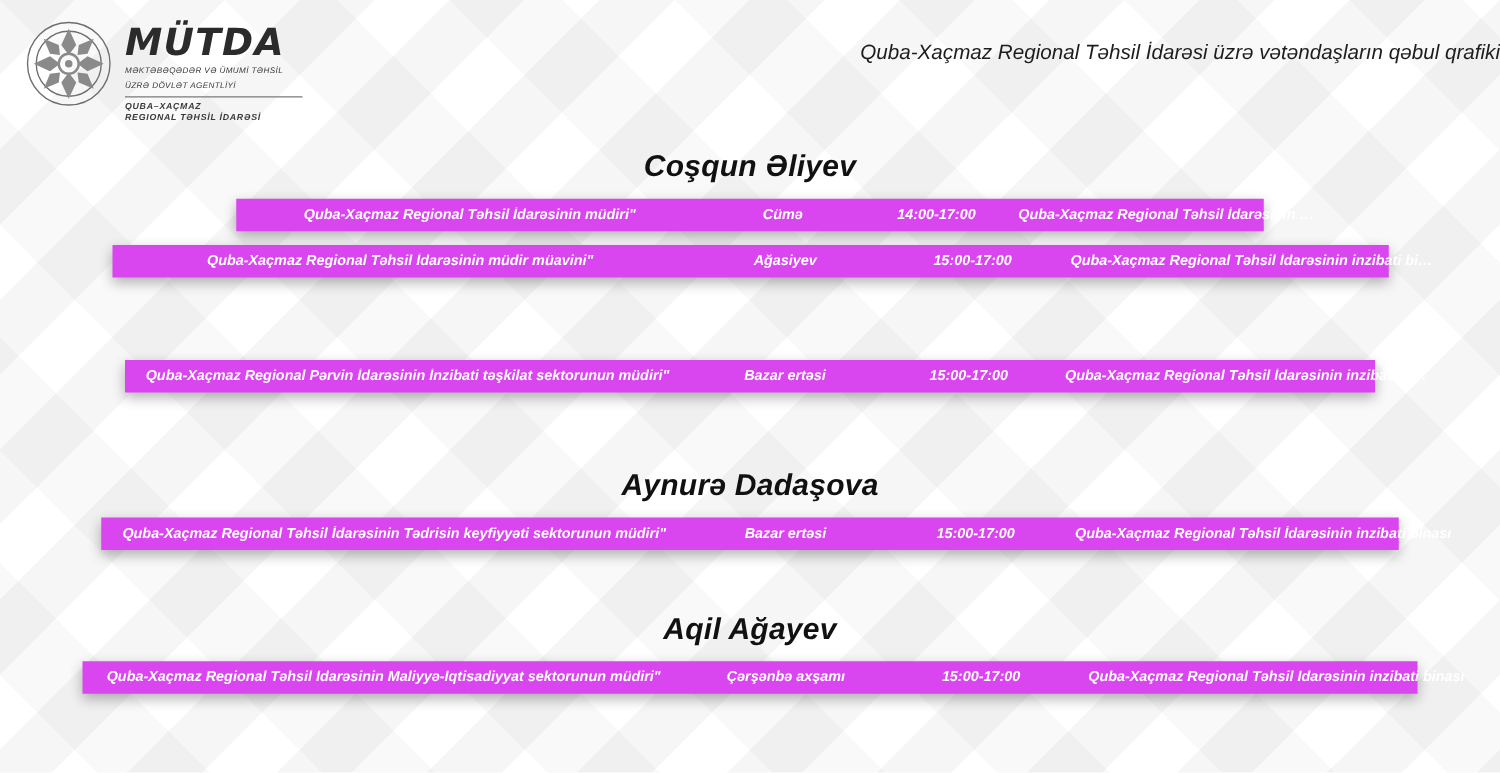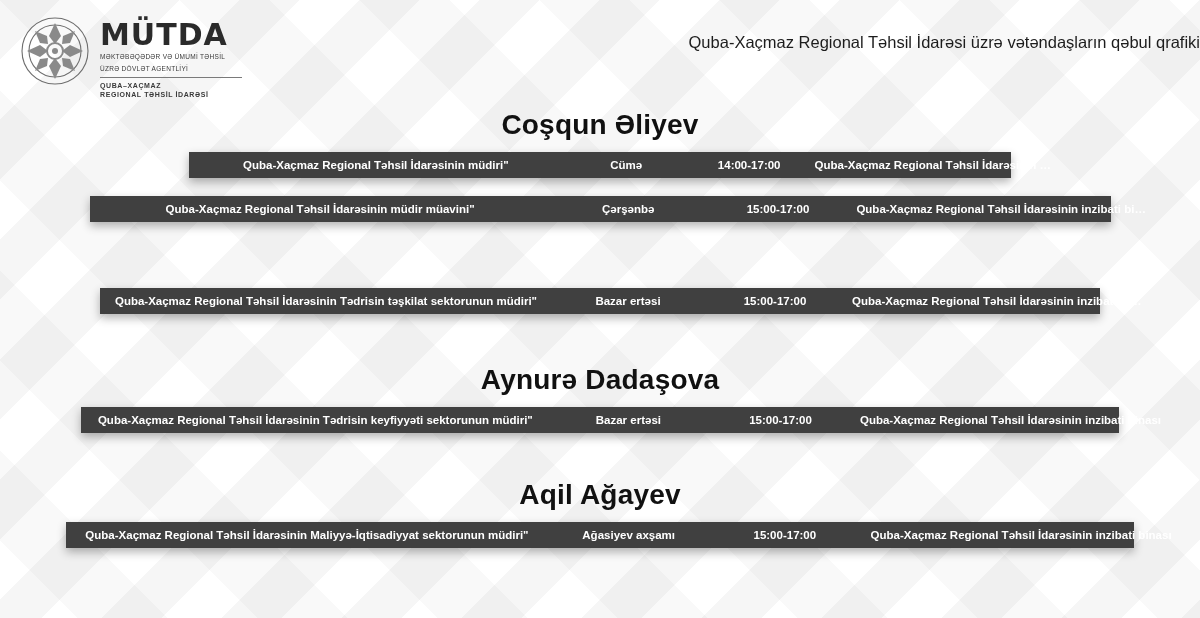--- a/index.html
+++ b/index.html
@@ -23,20 +23,21 @@
       linear-gradient(135deg, rgba(0,0,0,0.035) 25%, transparent 25%, transparent 50%, rgba(0,0,0,0.035) 50%, rgba(0,0,0,0.035) 75%, transparent 75%),
       linear-gradient(45deg, rgba(0,0,0,0.025) 25%, transparent 25%, transparent 50%, rgba(0,0,0,0.025) 50%, rgba(0,0,0,0.025) 75%, transparent 75%);
     background-size: 120px 120px, 180px 180px;
     pointer-events: none;
   }
 
   .page {
     position: relative;
     width: 1200px;
     height: 618px;
+    font-style: italic;
   }
 
   
   .header {
     position: absolute;
     top: 0;
     left: 0;
     width: 1200px;
     height: 104px;
   }
@@ -106,32 +107,32 @@
 
   
   .section {
     position: absolute;
     left: 0;
     width: 1200px;
     text-align: center;
   }
 
   .person-name {
-    font-size: 28px;
+    font-size: 24px;
     font-weight: bold;
     color: #111111;
-    margin: 4px 0 11px 0;
+    margin: 15px 0 11px 0;
     letter-spacing: 0.2px;
     font-family: "Liberation Sans", sans-serif;
   }
 
   .bar {
     display: flex;
     align-items: center;
-    background: #404040;
+    background: #d946ef;
     color: #ffffff;
     height: 26px;
     margin: 0 auto;
     box-shadow: 0 4px 10px rgba(0,0,0,0.30);
     font-size: 11.5px;
     font-weight: bold;
     font-family: "Liberation Sans", sans-serif;
     white-space: nowrap;
   }
 
@@ -195,48 +196,48 @@
       <div class="cell cell-post">Quba-Xaçmaz Regional Təhsil İdarəsinin müdiri"</div>
       <div class="cell cell-day">Cümə</div>
       <div class="cell cell-time">14:00-17:00</div>
       <div class="cell cell-place">Quba-Xaçmaz Regional Təhsil İdarəsinin inzibati binası</div>
     </div>
   </div>
 
   <div class="section" style="top:196px;">
     <div class="bar" style="width:1021px;">
       <div class="cell cell-post">Quba-Xaçmaz Regional Təhsil İdarəsinin müdir müavini"</div>
-      <div class="cell cell-day">Çərşənbə</div>
+      <div class="cell cell-day">Ağasiyev</div>
       <div class="cell cell-time">15:00-17:00</div>
       <div class="cell cell-place">Quba-Xaçmaz Regional Təhsil İdarəsinin inzibati binası</div>
     </div>
   </div>
 
   <div class="section" style="top:288px;">
     <div class="bar" style="width:1000px;">
-      <div class="cell cell-post">Quba-Xaçmaz Regional Təhsil İdarəsinin Tədrisin təşkilat sektorunun müdiri"</div>
+      <div class="cell cell-post">Quba-Xaçmaz Regional Pərvin İdarəsinin İnzibati təşkilat sektorunun müdiri"</div>
       <div class="cell cell-day">Bazar ertəsi</div>
       <div class="cell cell-time">15:00-17:00</div>
       <div class="cell cell-place">Quba-Xaçmaz Regional Təhsil İdarəsinin inzibati binası</div>
     </div>
   </div>
 
   <div class="section" style="top:360px;">
     <div class="person-name">Aynurə Dadaşova</div>
     <div class="bar" style="width:1038px;">
       <div class="cell cell-post">Quba-Xaçmaz Regional Təhsil İdarəsinin Tədrisin keyfiyyəti sektorunun müdiri"</div>
       <div class="cell cell-day">Bazar ertəsi</div>
       <div class="cell cell-time">15:00-17:00</div>
       <div class="cell cell-place">Quba-Xaçmaz Regional Təhsil İdarəsinin inzibati binası</div>
     </div>
   </div>
 
   <div class="section" style="top:475px;">
     <div class="person-name">Aqil Ağayev</div>
     <div class="bar" style="width:1068px;">
       <div class="cell cell-post">Quba-Xaçmaz Regional Təhsil İdarəsinin Maliyyə-İqtisadiyyat sektorunun müdiri"</div>
-      <div class="cell cell-day">Ağasiyev axşamı</div>
+      <div class="cell cell-day">Çərşənbə axşamı</div>
       <div class="cell cell-time">15:00-17:00</div>
       <div class="cell cell-place">Quba-Xaçmaz Regional Təhsil İdarəsinin inzibati binası</div>
     </div>
   </div>
 
 </div>
 
 </body></html>

